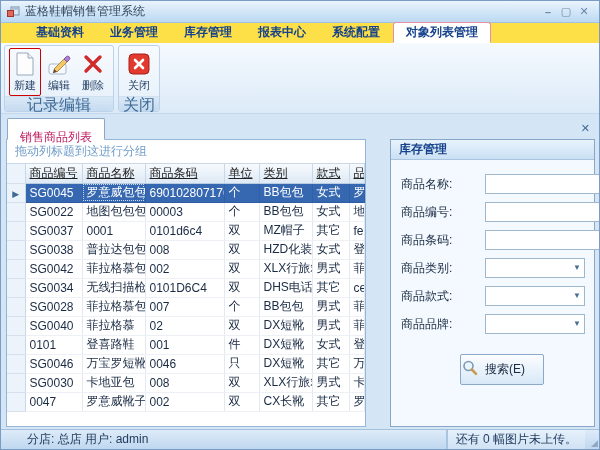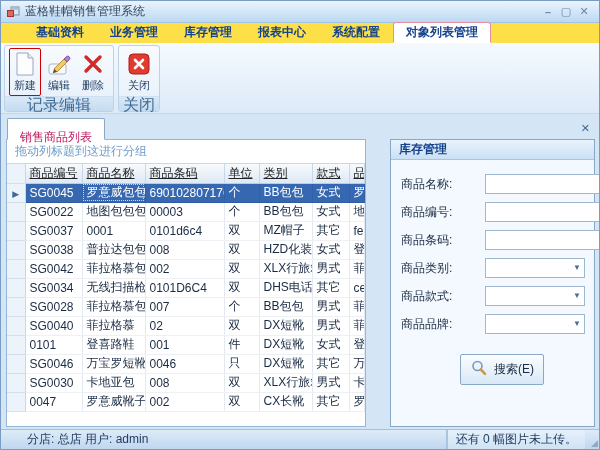--- a/index.html
+++ b/index.html
@@ -69,21 +69,21 @@
     background:linear-gradient(#E8F3FC,#CBE0F4); border-bottom:1px solid #A9C4DE; }
   .fields { padding:14px 9px 0 10px; }
   .field-row { display:flex; align-items:center; height:20px; margin-bottom:8px;gap:20px; }
   .field-row .flabel { width:64px; color:#1A2B44; flex:none; }
   .field-row input.ftext { flex:1; height:20px; border:1px solid #9DB8CF; background:#FFFFFF;
     padding:0 3px; font:inherit; }
   .fselect { flex:1; height:20px; border:1px solid #9DB8CF; background:#FFFFFF; position:relative; cursor:pointer; }
   .fselect .arrow { position:absolute; right:3px; top:4px; font-size:8px; color:#4A6F94; }
   .search-button { position:absolute; left:69px; top:214px; width:84px; height:31px;
     border:1px solid #8AA9C9; border-radius:2px; background:linear-gradient(#FBFDFF,#D8E8F7);
-    display:flex; align-items:center; justify-content:center; gap:6px; cursor:pointer; color:#1A2B44; }
+    display:flex; align-items:center; justify-content:flex-start; gap:6px; cursor:pointer; color:#1A2B44; }
 
   
   .statusbar { position:absolute; left:0; right:0; bottom:0; height:20px;
     background:linear-gradient(#DEEBF9,#BFD7EF); border-top:1px solid #A3C0DD;
     line-height:19px; padding-left:26px; color:#1E395B; }
   .status-right { position:absolute; right:14px; top:0; height:100%; border-left:2px solid #A9C4DE;
     padding:0 8px; background:linear-gradient(#E6F1FB,#CFE2F4); }
   .grip { position:absolute; right:1px; bottom:1px; font-size:9px; color:#8FA9C4; line-height:9px; }
 </style>
 </head>

